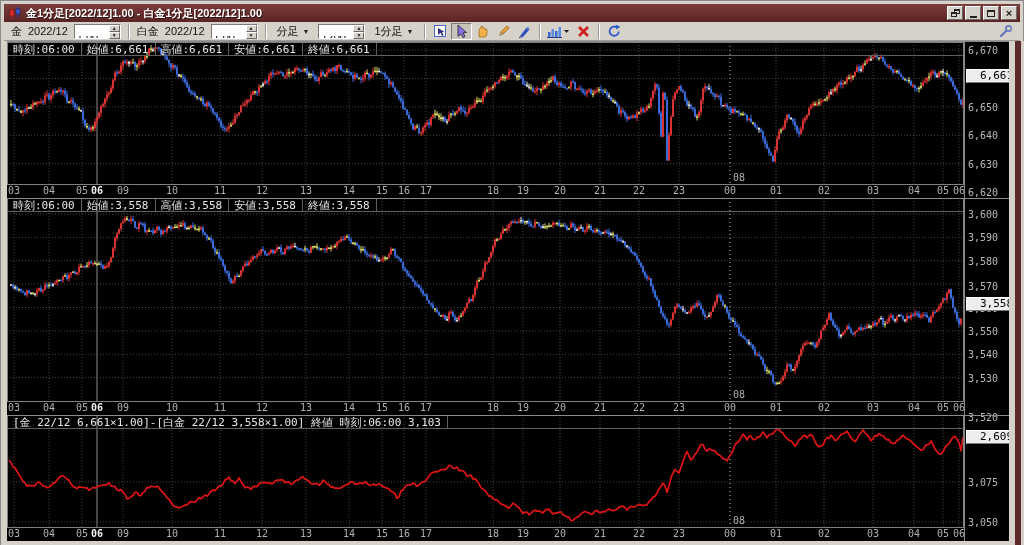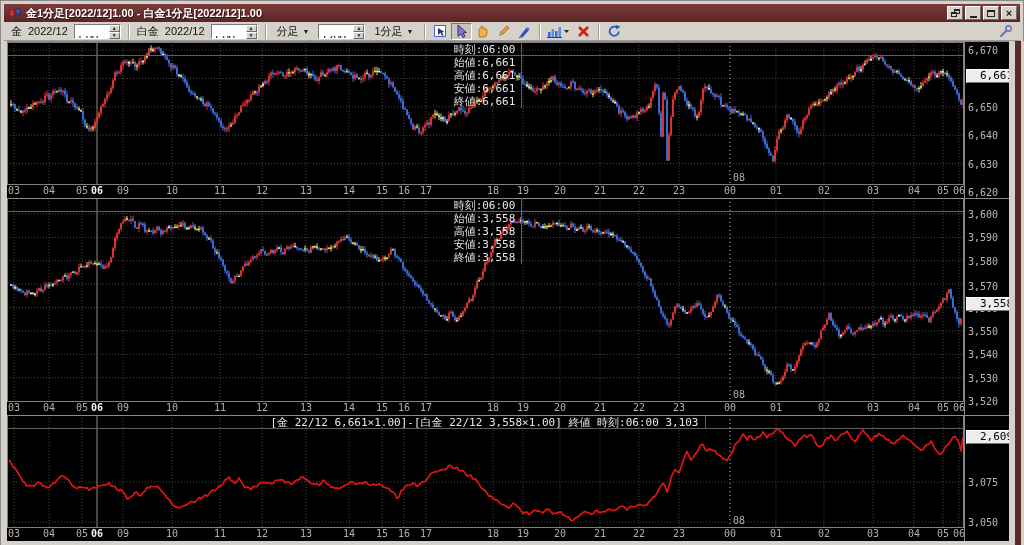--- a/index.html
+++ b/index.html
@@ -59,21 +59,21 @@
     background:#000; border-left:1px solid #8a8a8a; }
   .ytick { position:absolute; left:3px; font-family:"DejaVu Sans Mono","Liberation Mono",monospace;
     font-size:10px; color:#b8b8b8; white-space:nowrap; }
   .last-price { position:absolute; left:1px; right:1px; height:14px;
     background:#ededed; border:1px solid; border-color:#fff #777 #777 #fff;
     color:#000; font-family:"DejaVu Sans Mono","Liberation Mono",monospace;
     font-size:11px; font-weight:normal; text-align:center; line-height:12px; }
   .info-row { position:absolute; left:7px; width:955px; height:13px; display:flex;
     align-items:center; border-bottom:1px solid #5f5f5f; color:#e8e8e8;
     font-family:"DejaVu Sans Mono","Liberation Mono",monospace; font-size:11px;
-    white-space:nowrap; pointer-events:none;flex-direction:column; }
+    white-space:nowrap; pointer-events:none; }
   .info-field { padding:0 6px 0 5px; border-right:1px solid #5f5f5f; height:13px;
     line-height:13px; }
 
   
   #frame-gray1 { position:absolute; left:1008px; top:0; width:6px; height:505px; background:#d6d2ca; }
   #frame-maroon { position:absolute; left:1014px; top:0; width:6px; height:505px; background:#5a2a2a; }
   #frame-gray2 { position:absolute; left:1020px; top:0; width:4px; height:505px; background:#d6d2ca; }
   #bottom-strip { position:absolute; left:0; top:500px; width:1008px; height:5px; background:#d6d2ca; }
 </style>
 </head>
@@ -2324,21 +2324,21 @@
         <span class="ytick" style="top:145px">6,620</span>
         <div class="last-price" style="top:27px">6,661</div>
         <span class="ytick" style="top:167px">3,600</span>
         <span class="ytick" style="top:190px">3,590</span>
         <span class="ytick" style="top:214px">3,580</span>
         <span class="ytick" style="top:239px">3,570</span>
         <span class="ytick" style="top:261px">3,560</span>
         <span class="ytick" style="top:284px">3,550</span>
         <span class="ytick" style="top:307px">3,540</span>
         <span class="ytick" style="top:331px">3,530</span>
-        <span class="ytick" style="top:354px">3,520</span>
+        <span class="ytick" style="top:370px">3,520</span>
         <div class="last-price" style="top:255px">3,558</div>
         <span class="ytick" style="top:435px">3,075</span>
         <span class="ytick" style="top:475px">3,050</span>
         <div class="last-price" style="top:388px">2,609</div>
       </div>
 
     <div class="info-row" id="info-p0" style="top: 2px;">
         <span class="info-field">時刻:06:00</span>
         <span class="info-field">始値:6,661</span>
         <span class="info-field">高値:6,661</span>

